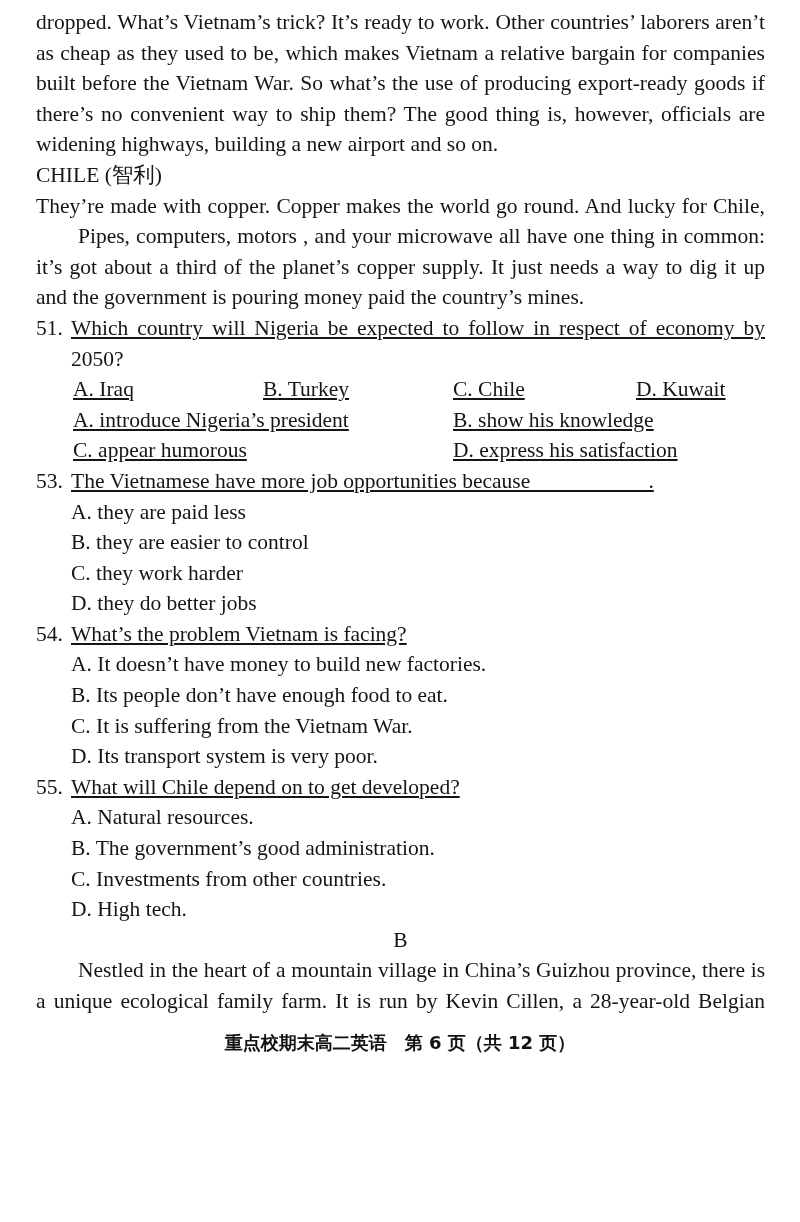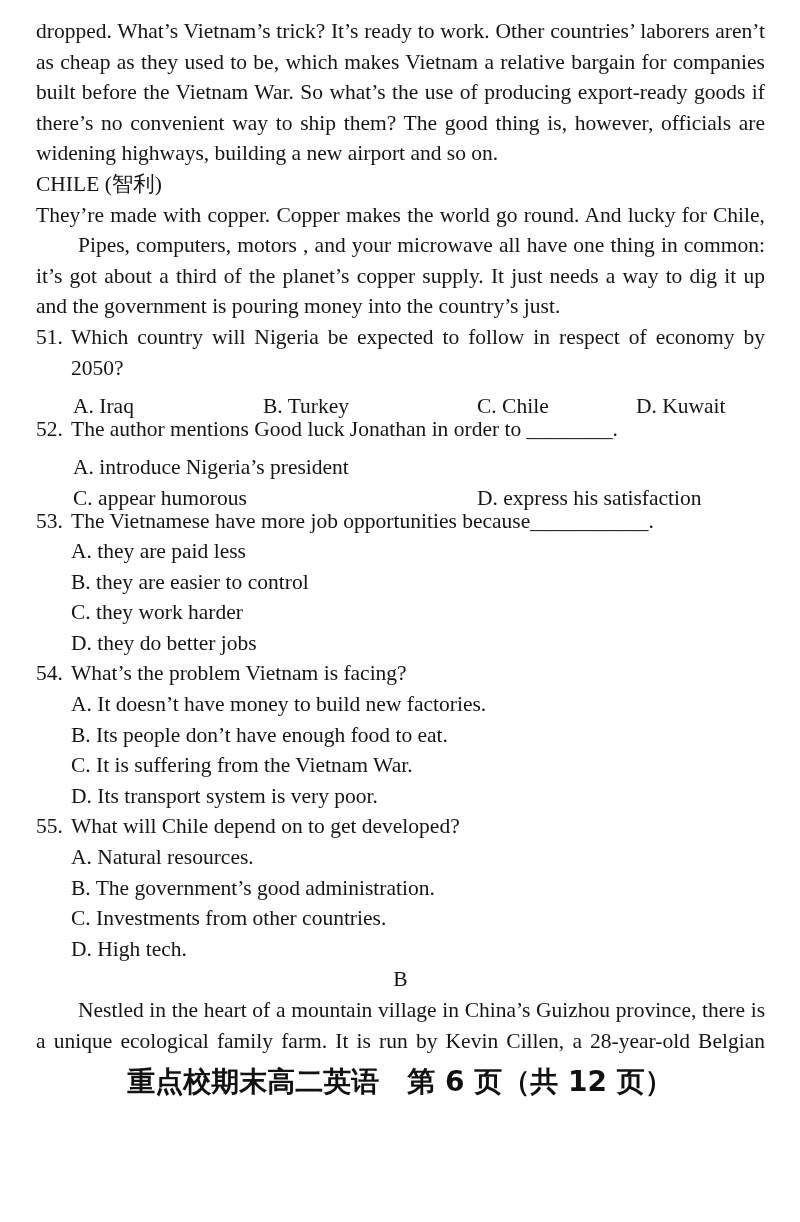--- a/index.html
+++ b/index.html
@@ -12,49 +12,49 @@
     height: 1222px;
     overflow: hidden;
     font-family: "Liberation Serif", serif;
     font-size: 21.5px;
     line-height: 30.6px;
     color: #151515;
   }
   .page {
     box-sizing: border-box;
     width: 800px;
-    padding: 16px 35px 0 36px;
+    padding: 7px 35px 0 36px;
   }
   .line { min-height: 30.6px; }
   
   .j {
     text-align: justify;
     text-align-last: justify;
   }
   .indent { text-indent: 42px; }
   .center { text-align: center; }
   
   .qrow { display: flex; align-items: flex-end; }
   .qnum { flex: 0 0 35px; }
-  .qstem { flex: 1 1 auto; }
+  .qstem { flex: 1 1 auto; text-decoration: underline; }
   
   .sub { padding-left: 35px; }
   
   .optrow { position: relative; height: 30.6px; }
-  .opt { position: absolute; top: 8px; white-space: nowrap; }
+  .opt { position: absolute; top: 0; white-space: nowrap; text-decoration: underline; }
   .col1 { left: 37px; }
   .col2 { left: 227px; }
-  .col3 { left: 417px; margin-left: 24px; }
+  .col3 { left: 417px; }
   .col4 { left: 600px; }
   .footer {
     margin-top: 13px;
     text-align: center;
     font-family: "DejaVu Sans", sans-serif;
     font-weight: 700;
-    font-size: 28px;
+    font-size: 18px;
     line-height: 26px;
     color: #111111;
   }
 </style>
 </head>
 <body>
 
 <div class="page">
 
   <div>
@@ -64,44 +64,41 @@
     <div class="line j">there’s no convenient way to ship them? The good thing is, however, officials are</div>
     <div class="line">widening highways, building a new airport and so on.</div>
   </div>
 
   <div class="line">CHILE (智利)</div>
 
   <div>
     <div class="line j">They’re made with copper. Copper makes the world go round. And lucky for Chile,</div>
     <div class="line j indent">Pipes, computers, motors , and your microwave all have one thing in common:</div>
     <div class="line j">it’s got about a third of the planet’s copper supply. It just needs a way to dig it up</div>
-    <div class="line">and the government is pouring money into the country’s just.</div>
+    <div class="line">and the government is pouring money paid the country’s mines.</div>
   </div>
 
   <div>
     <div class="qrow">
       <span class="qnum">51.</span>
       <div class="qstem j">Which country will Nigeria be expected to follow in respect of economy by</div>
     </div>
     <div class="line sub">2050?</div>
     <div class="optrow">
       <span class="opt col1">A. Iraq</span>
       <span class="opt col2">B. Turkey</span>
       <span class="opt col3">C. Chile</span>
       <span class="opt col4">D. Kuwait</span>
     </div>
   </div>
 
   <div>
-    <div class="qrow">
-      <span class="qnum">52.</span>
-      <div class="qstem">The author mentions Good luck Jonathan in order to ________.</div>
-    </div>
     <div class="optrow">
       <span class="opt col1">A. introduce Nigeria’s president</span>
+      <span class="opt col3">B. show his knowledge</span>
     </div>
     <div class="optrow">
       <span class="opt col1">C. appear humorous</span>
       <span class="opt col3">D. express his satisfaction</span>
     </div>
   </div>
 
   <div>
     <div class="qrow">
       <span class="qnum">53.</span>

